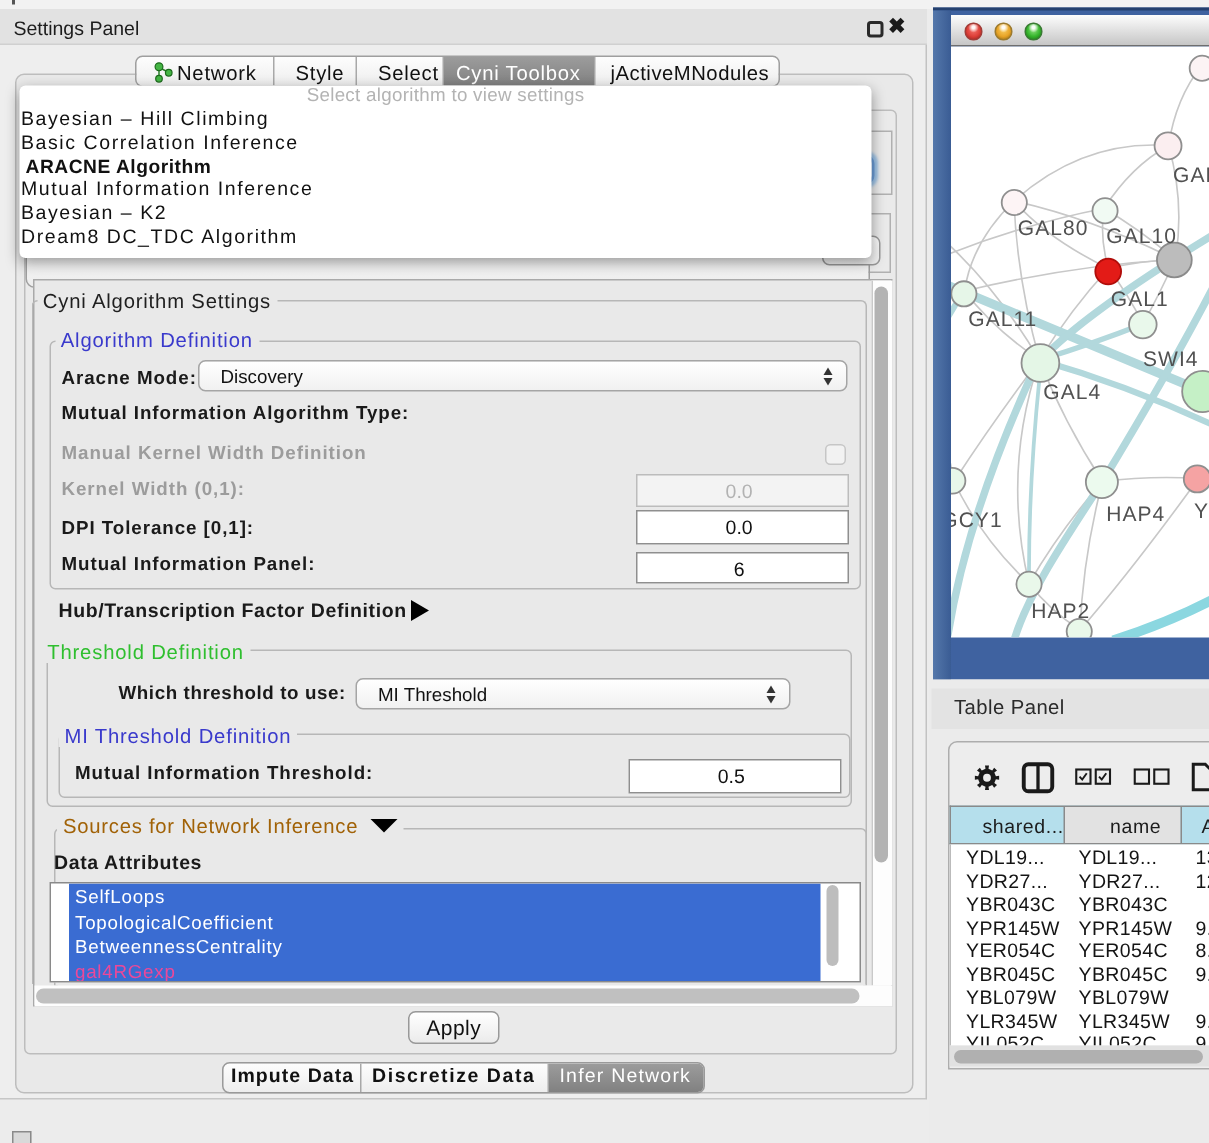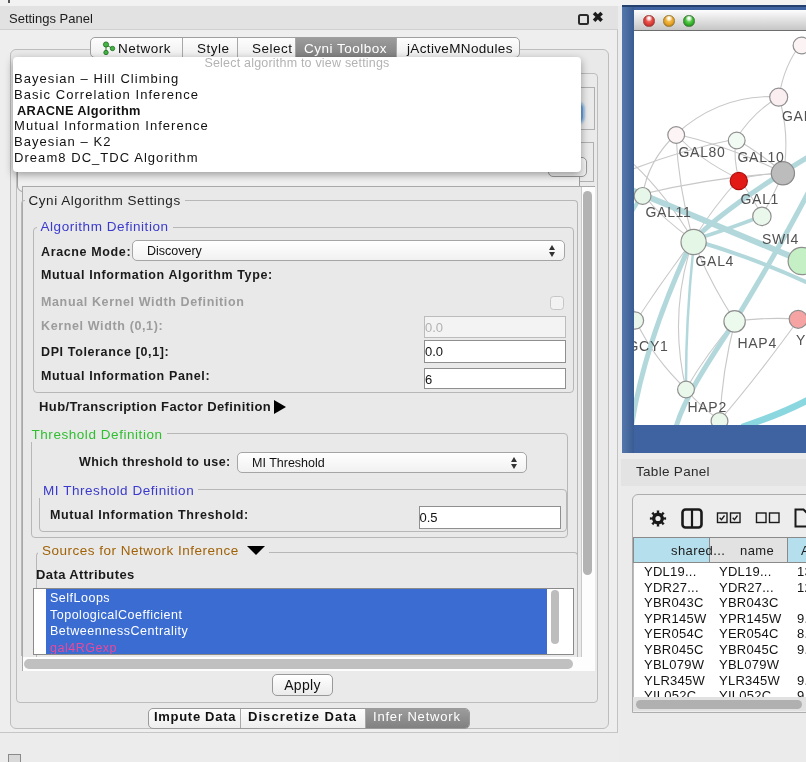--- a/index.html
+++ b/index.html
@@ -2,21 +2,21 @@
 <html><head>
 <meta charset="utf-8">
 <style>
 * { margin:0; padding:0; box-sizing:border-box; }
 html,body { width:806px; height:762px; font-family:"Liberation Sans", sans-serif; background:#ececec; overflow:hidden; }
 #page { position:relative; width:806px; height:762px; background:#ececec; }
 .abs { position:absolute; }
 .lbl { font-weight:bold; font-size:12.5px; color:#1a1a1a; letter-spacing:0.63px; }
 .pit { position:absolute; left:14px; font-size:13px; color:#111; letter-spacing:1.05px; }
 .lbl.dis { color:#9c9c9c; }
-.field { position:absolute; background:#fff; border:1px solid #8f8f8f; font-size:13px; color:#111; text-align:left; padding:3px 4.5px 0 0; }
+.field { position:absolute; background:#fff; border:1px solid #8f8f8f; font-size:13px; color:#111; text-align:center; padding:3px 4.5px 0 0; }
 .field.dis { background:#f3f3f3; border:1px solid #bcbcbc; color:#b2b2b2; }
 .combo { position:absolute; background:linear-gradient(#ffffff,#f1f1f1); border:1px solid #a5a5a5; border-radius:5px; font-size:12.5px; color:#111; }
 .combo .ctext { position:absolute; left:14px; top:3px; }
 .updown { position:absolute; right:7px; top:3px; width:9px; height:14px; }
 .updown:before { content:""; position:absolute; left:1px; top:1px; border-left:3.5px solid transparent; border-right:3.5px solid transparent; border-bottom:5px solid #333; }
 .updown:after { content:""; position:absolute; left:1px; bottom:1px; border-left:3.5px solid transparent; border-right:3.5px solid transparent; border-top:5px solid #333; }
 .grp { position:absolute; border:1px solid #b7b7b7; border-radius:4px; }
 .grplab { position:absolute; background:#e9e9e9; padding:0 4px; font-size:13.5px; letter-spacing:0.55px; white-space:nowrap; }
 </style>
 </head>
@@ -252,21 +252,21 @@
     <rect x="108.5" y="5" width="9.5" height="9.5" stroke-width="1.4"></rect>
     <rect x="121.5" y="5" width="9.5" height="9.5" stroke-width="1.4"></rect>
     <path d="M147.5,1.5 h8 l4,4 v13 h-12 z" stroke-width="2"></path>
   </g>
 </svg>
 
 <div class="abs" style="left:633px;top:537px;width:173px;height:26px;background:#b5dfec;border-top:1px solid #8a8a8a;border-bottom:1px solid #8a8a8a;border-left:1px solid #8a8a8a;">
   <div class="abs" style="left:76px;top:0;width:77px;height:24px;background:#e2e2e2;"></div>
   <div class="abs" style="left:75px;top:0;width:1px;height:24px;background:#8a8a8a;"></div>
   <div class="abs" style="left:153px;top:0;width:1px;height:24px;background:#8a8a8a;"></div>
-  <div class="abs" style="left:21px;top:5px;font-size:13px;letter-spacing:0.4px;color:#1c1c1c;margin-left:16px;">shared...</div>
+  <div class="abs" style="left:21px;top:5px;font-size:13px;letter-spacing:0.4px;color:#1c1c1c;">shared...</div>
   <div class="abs" style="left:106px;top:5px;font-size:13px;letter-spacing:0.4px;color:#1c1c1c;">name</div>
   <div class="abs" style="left:167px;top:5px;font-size:13px;color:#1c1c1c;">A</div>
 </div>
 
 <div class="abs" style="left:633px;top:563px;width:173px;height:134px;background:#fff;border-left:1px solid #bbb;overflow:hidden;font-size:13px;letter-spacing:0.25px;color:#141414;">
   <div class="abs" style="left:10px;top:1px;">YDL19...</div>
       <div class="abs" style="left:85px;top:1px;">YDL19...</div>
       <div class="abs" style="left:163px;top:1px;">13</div>
   <div class="abs" style="left:10px;top:16.5px;">YDR27...</div>
       <div class="abs" style="left:85px;top:16.5px;">YDR27...</div>

